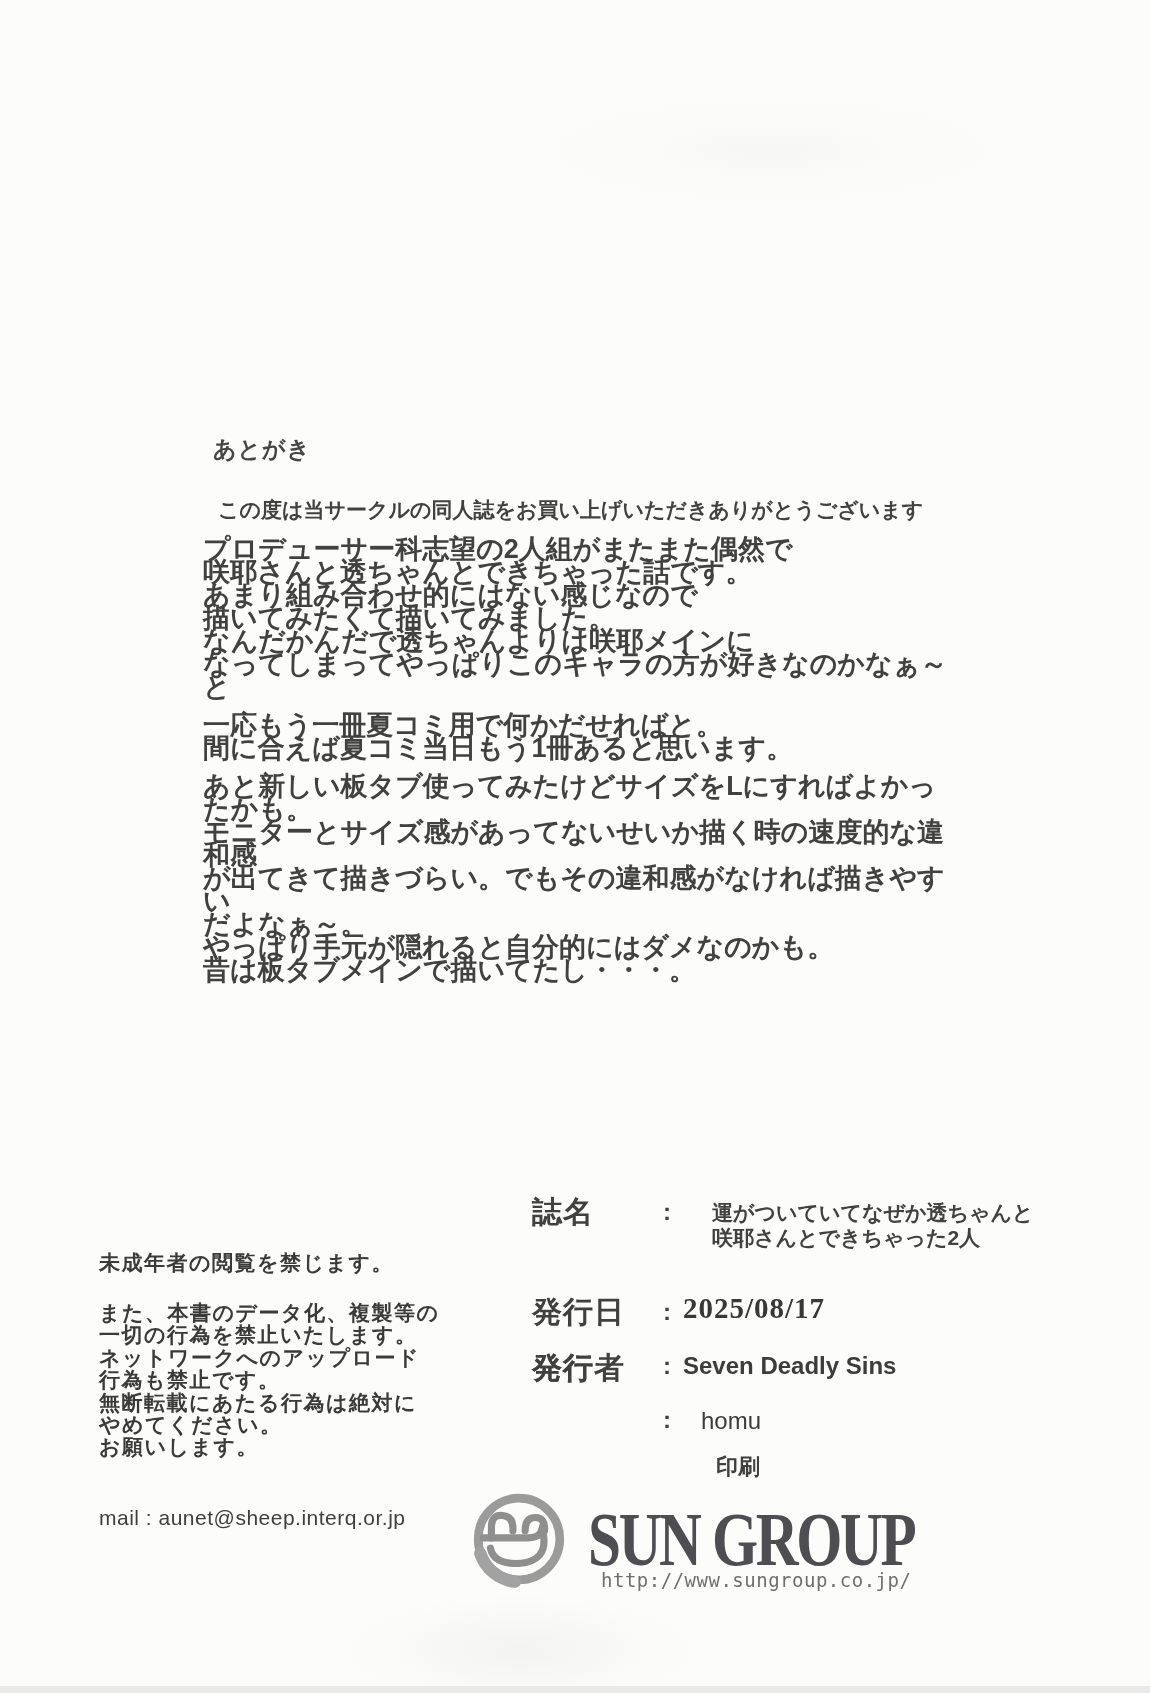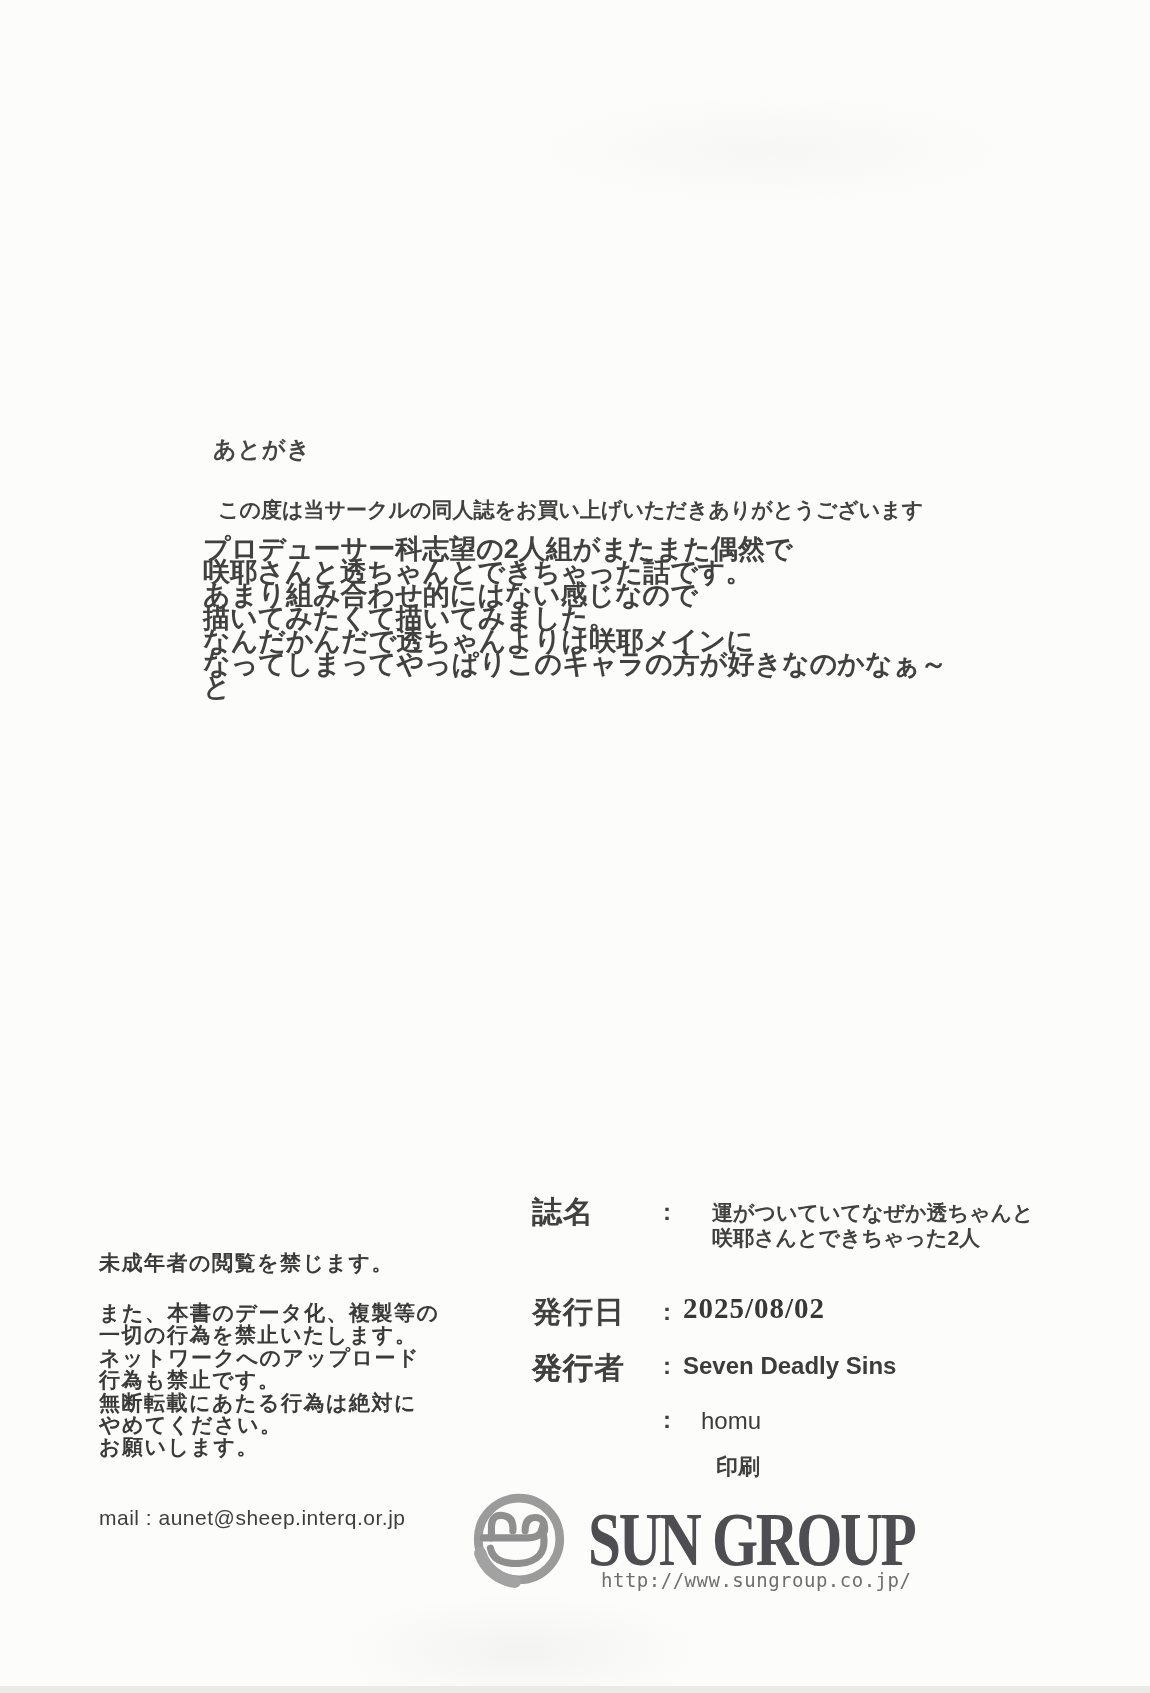--- a/index.html
+++ b/index.html
@@ -87,20 +87,28 @@
 <div>
   <div class="abs aw-heading">あとがき</div>
   <div class="abs aw-intro">この度は当サークルの同人誌をお買い上げいただきありがとうございます</div>
   <div class="abs aw-body">
     <p>プロデューサー科志望の2人組がまたまた偶然で
 咲耶さんと透ちゃんとできちゃった話です。
 あまり組み合わせ的にはない感じなので
 描いてみたくて描いてみました。
 なんだかんだで透ちゃんよりは咲耶メインに
 なってしまってやっぱりこのキャラの方が好きなのかなぁ～と</p>
+    <p>一応もう一冊夏コミ用で何かだせればと。
+間に合えば夏コミ当日もう1冊あると思います。</p>
+    <p>あと新しい板タブ使ってみたけどサイズをLにすればよかったかも。
+モニターとサイズ感があってないせいか描く時の速度的な違和感
+が出てきて描きづらい。でもその違和感がなければ描きやすい
+だよなぁ～。
+やっぱり手元が隠れると自分的にはダメなのかも。
+昔は板タブメインで描いてたし・・・。</p>
   </div>
 </div>
 
 <div>
   <div class="abs notice-line1">未成年者の閲覧を禁じます。</div>
   <div class="abs notice-body">また、本書のデータ化、複製等の
 一切の行為を禁止いたします。
 ネットワークへのアップロード
 行為も禁止です。
 無断転載にあたる行為は絶対に
@@ -110,21 +118,21 @@
 </div>
 
 <div>
   <div class="abs colo-label lab-shimei">誌名</div>
   <div class="abs colo-colon col-shimei">:</div>
   <div class="abs val-shimei">運がついていてなぜか透ちゃんと
 咲耶さんとできちゃった2人</div>
 
   <div class="abs colo-label lab-date">発行日</div>
   <div class="abs colo-colon col-date">:</div>
-  <div class="abs val-date">2025/08/02</div>
+  <div class="abs val-date">2025/08/17</div>
 
   <div class="abs colo-label lab-pub">発行</div>
   <div class="abs colo-colon col-pub">:</div>
   <div class="abs val-pub">Seven Deadly Sins</div>
 
   <div class="abs colo-label lab-author">発行者</div>
   <div class="abs colo-colon col-author">:</div>
   <div class="abs val-author">homu</div>
 
   <div class="abs printing">印刷</div>

